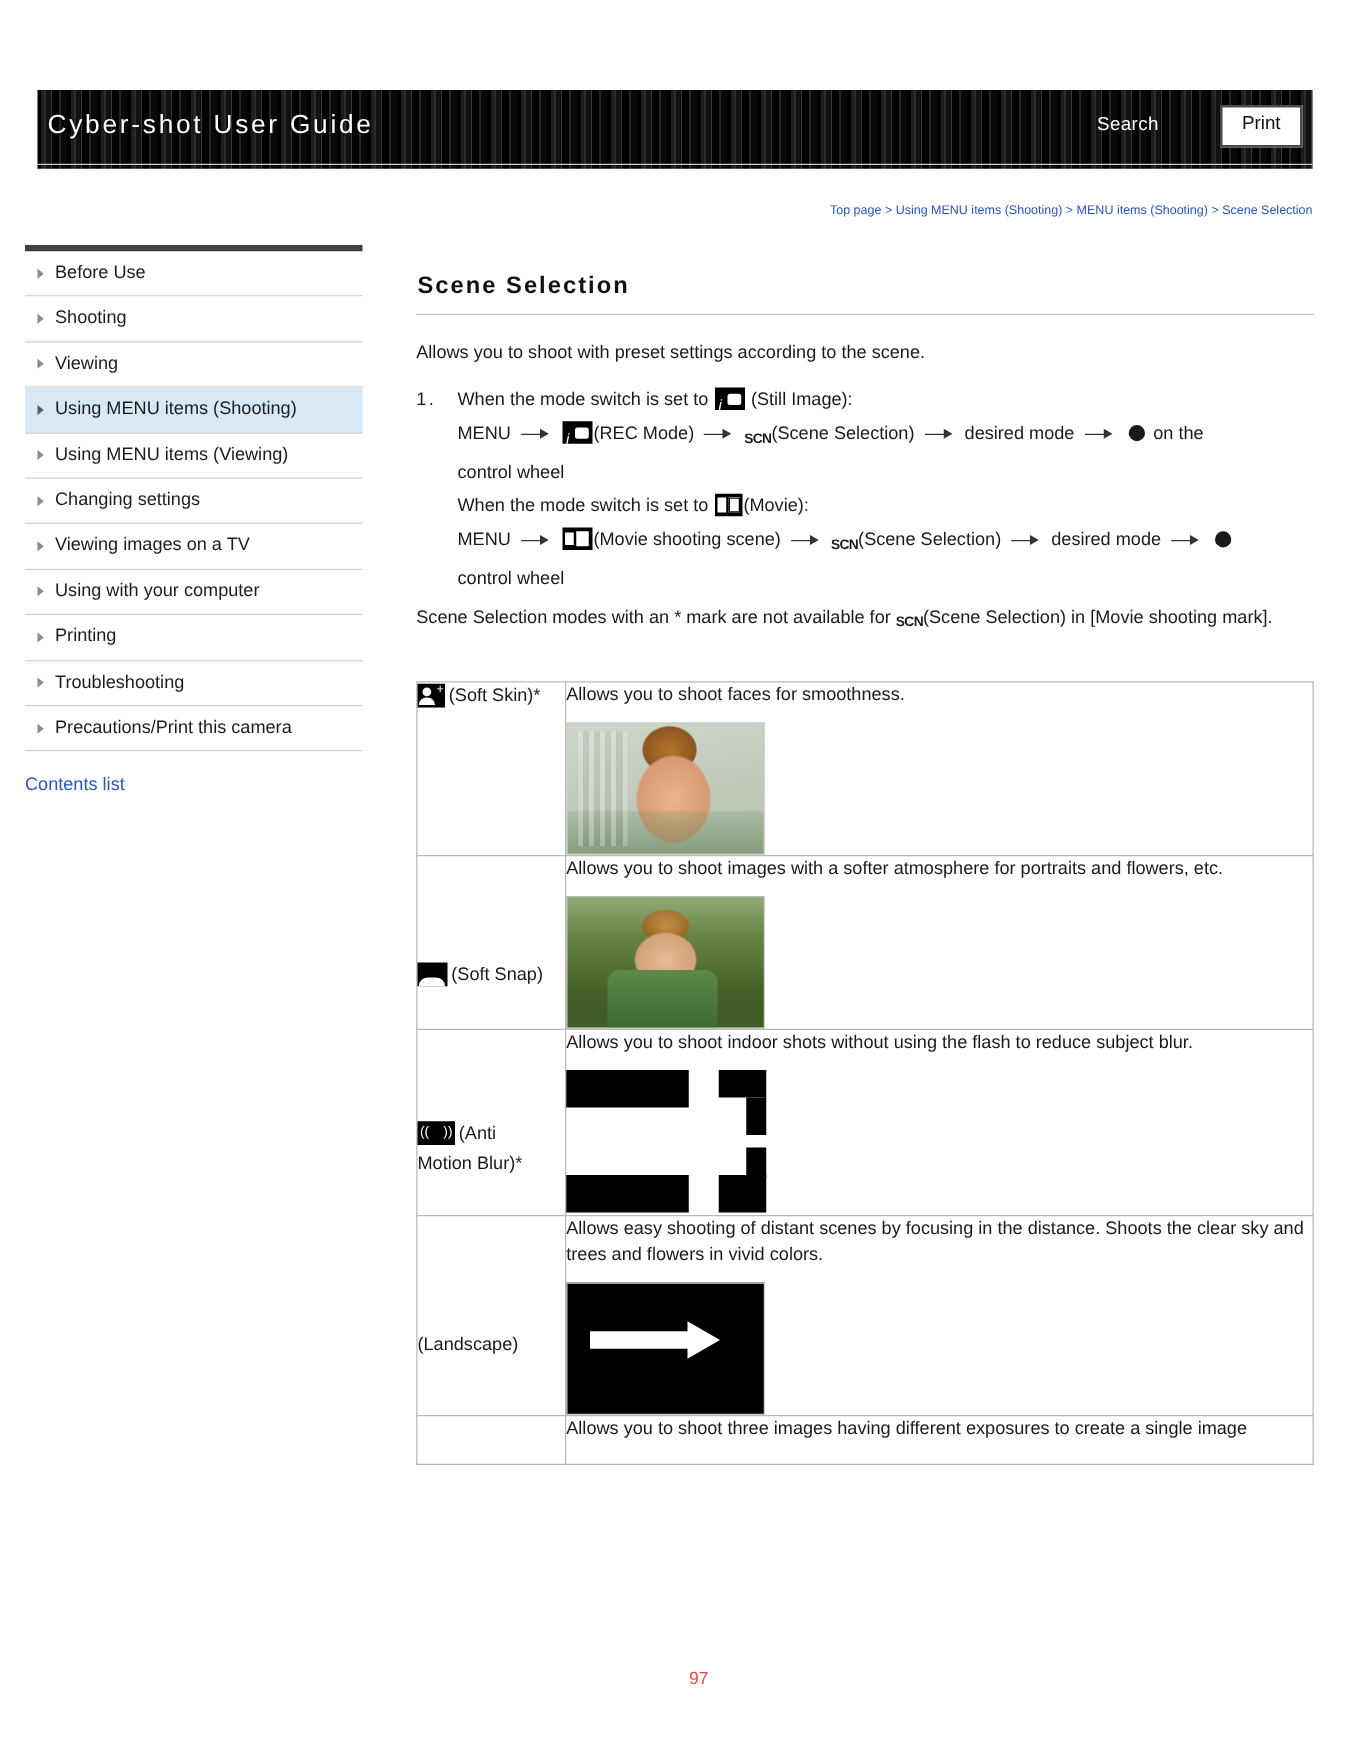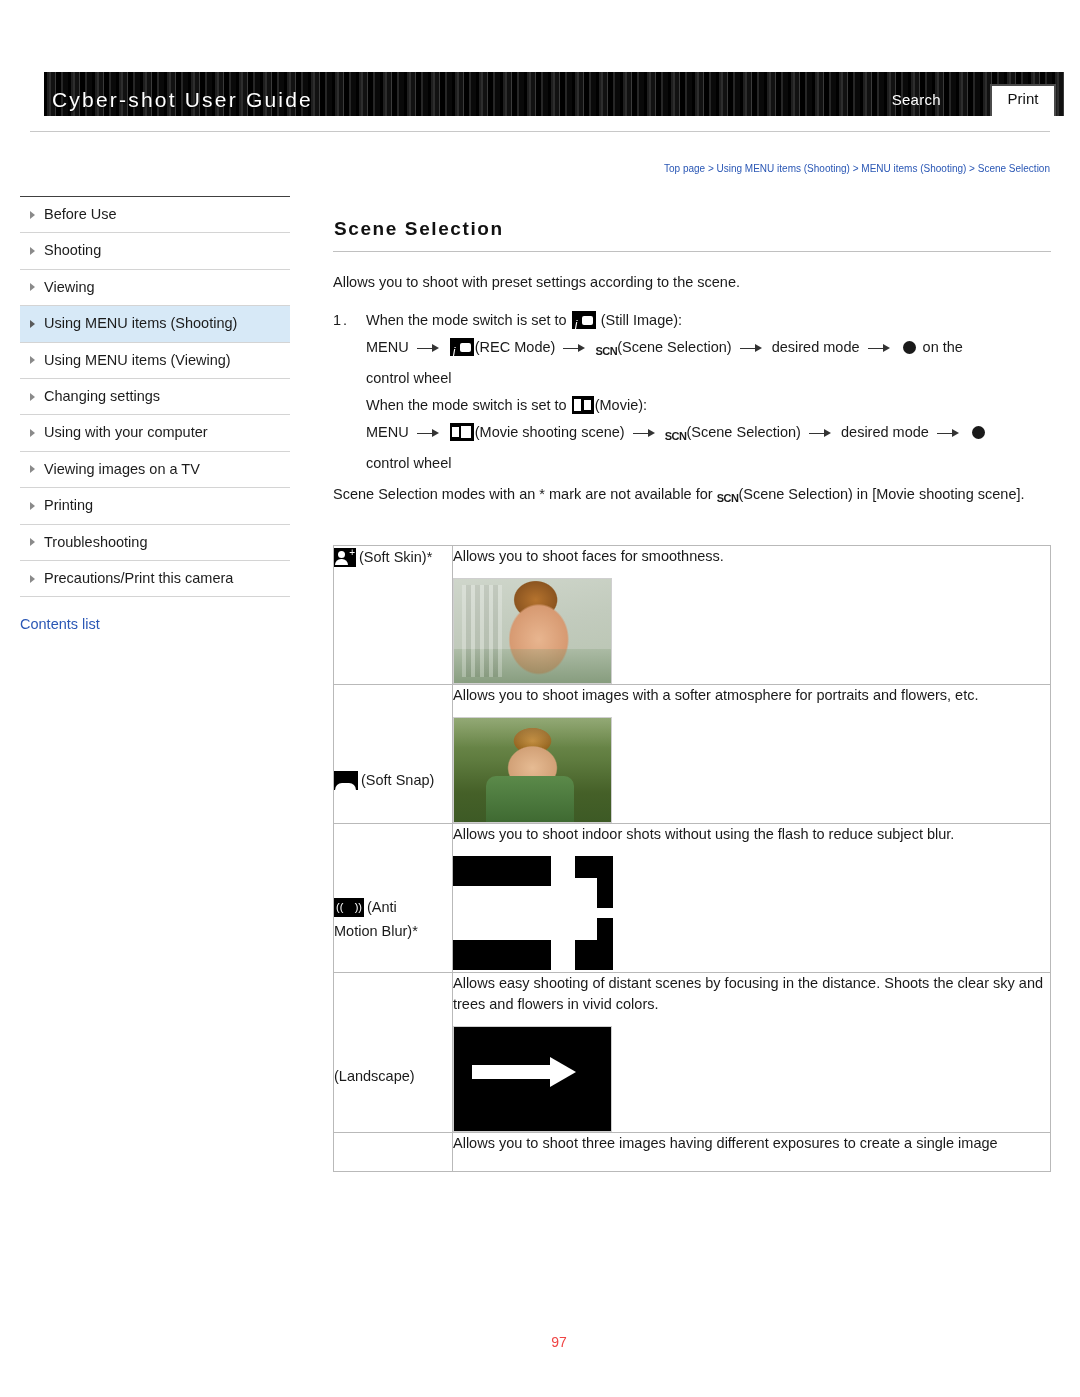--- a/index.html
+++ b/index.html
@@ -12,24 +12,24 @@
     height: 1397px;
     font-family: "Liberation Sans", sans-serif;
     color: #1a1a1a;
     position: relative;
     overflow: hidden;
   }
 
   
   .header {
     position: absolute;
-    left: 44px;
+    left: 30px;
     top: 72px;
     width: 1020px;
-    height: 44px;
+    height: 63px;
     background:
       repeating-linear-gradient(90deg,
         #000 0px, #000 3px,
         #1e1e1e 3px, #1e1e1e 5px,
         #2d2d2d 5px, #2d2d2d 7px,
         #111 7px, #111 11px,
         #3a3a3a 11px, #3a3a3a 12px,
         #000 12px, #000 17px,
         #262626 17px, #262626 19px,
         #090909 19px, #090909 24px);
@@ -103,21 +103,21 @@
     height: 35.4px;
     line-height: 35.4px;
     border-bottom: 1px solid #d4d4d4;
     font-size: 14.5px;
     color: #1c1c1c;
     padding-left: 24px;
     position: relative;
     cursor: pointer;
     white-space: nowrap;
   }
-  .nav-item:first-child { border-top: 1px solid #404040; }
+  .nav-item:first-child { border-top: 5px solid #404040; }
   .nav-item .arrow {
     position: absolute;
     left: 10px;
     top: 50%;
     margin-top: -4px;
     width: 0; height: 0;
     border-left: 5px solid #8a8a8a;
     border-top: 4px solid transparent;
     border-bottom: 4px solid transparent;
   }
@@ -473,25 +473,25 @@
   <div class="nav-item">
     <span class="arrow"></span>
     <span>Using MENU items (Viewing)</span>
   </div>
   <div class="nav-item">
     <span class="arrow"></span>
     <span>Changing settings</span>
   </div>
   <div class="nav-item">
     <span class="arrow"></span>
+    <span>Viewing images on a TV</span>
+  </div>
+  <div class="nav-item">
+    <span class="arrow"></span>
     <span>Using with your computer</span>
-  </div>
-  <div class="nav-item">
-    <span class="arrow"></span>
-    <span>Viewing images on a TV</span>
   </div>
   <div class="nav-item">
     <span class="arrow"></span>
     <span>Printing</span>
   </div>
   <div class="nav-item">
     <span class="arrow"></span>
     <span>Troubleshooting</span>
   </div>
   <div class="nav-item">
@@ -543,21 +543,21 @@
       <span class="arrow-r"></span>
       <span class="dot-btn"></span>
     </div>
     <div class="indent">
       <span>control wheel</span>
     </div>
   </div>
 
   <p class="note">
     <span>Scene Selection modes with an * mark are not available for</span>
-    <span class="icon-scn">SCN</span><span>(Scene Selection) in [Movie shooting scene].</span>
+    <span class="icon-scn">SCN</span><span>(Scene Selection) in [Movie shooting mark].</span>
   </p>
 </main>
 
 <table class="scene-table">
   <tbody>
     <tr>
       <td class="mode-cell">
         <span class="mode-icon ic-softskin"><span class="ic-plus">+</span></span><span>(Soft Skin)*</span>
       </td>
       <td class="desc-cell">

